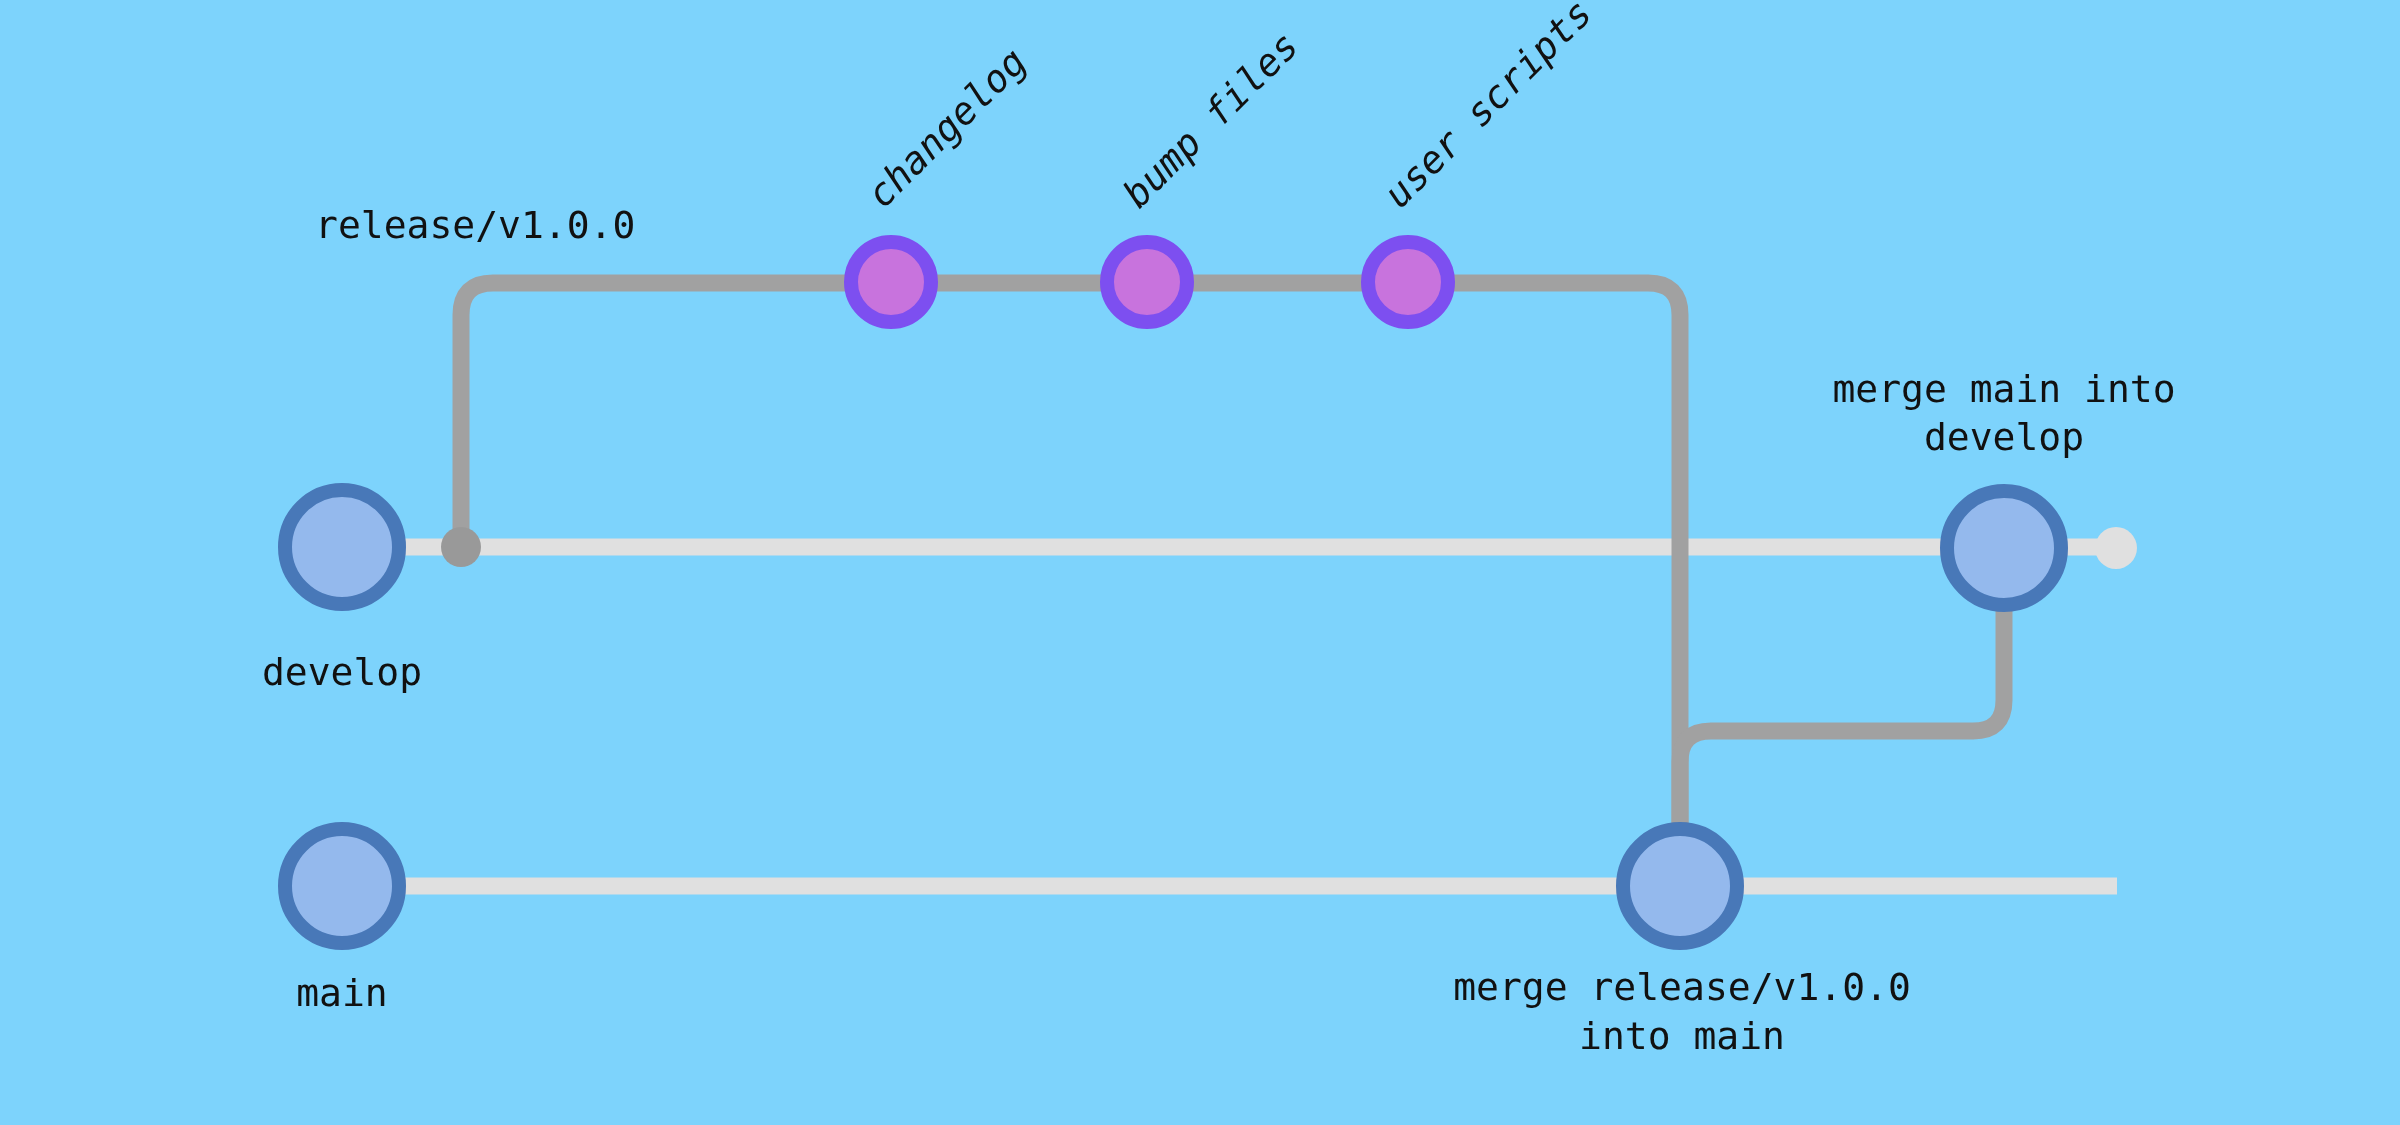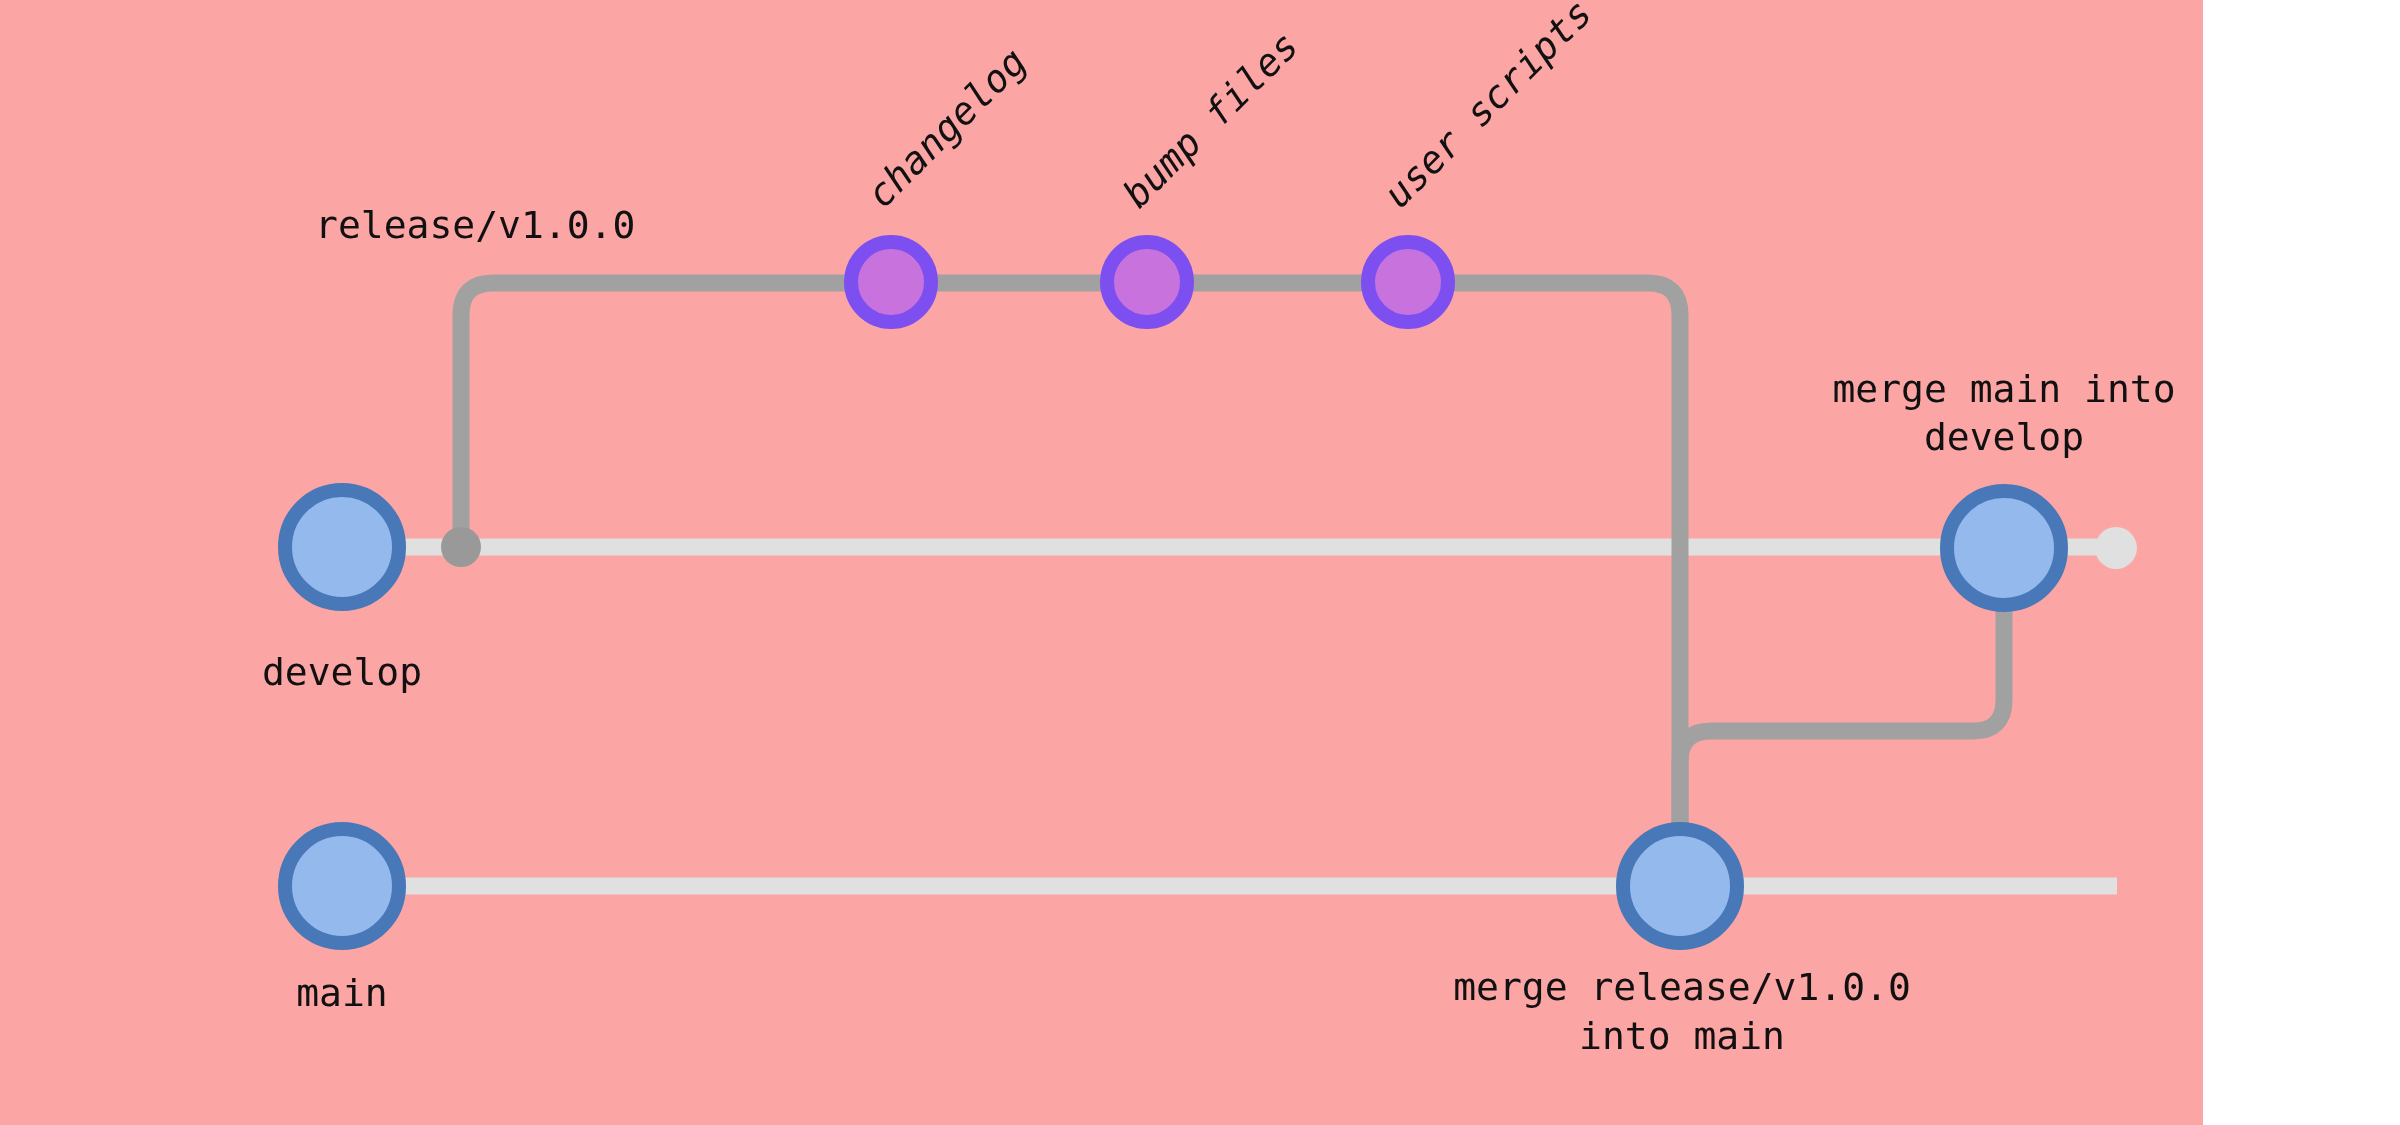--- a/index.html
+++ b/index.html
@@ -5,23 +5,23 @@
   html, body {
     margin: 0;
     padding: 0;
     background: #ffffff;
     width: 2400px;
     height: 1125px;
     overflow: hidden;
   }
   .stage {
     position: relative;
-    width: 2203px;
+    width: 2400px;
     height: 1125px;
-    background: #fca5a5;
+    background: #7dd3fc;
   }
   svg { display: block; }
   text {
     font-family: "DejaVu Sans Mono", "Liberation Mono", monospace;
     font-size: 38px;
   }
   .label-mid { text-anchor: middle; }
   .label-rot {
     font-style: italic;
     text-anchor: start;

